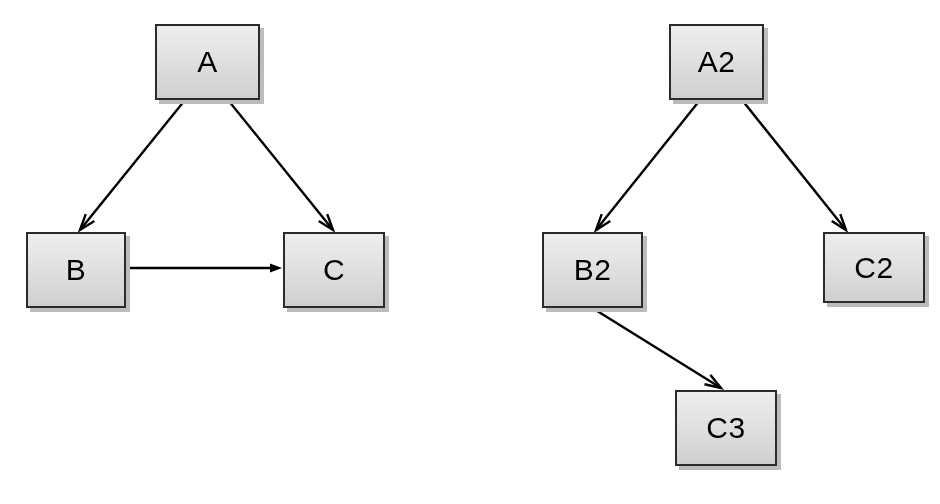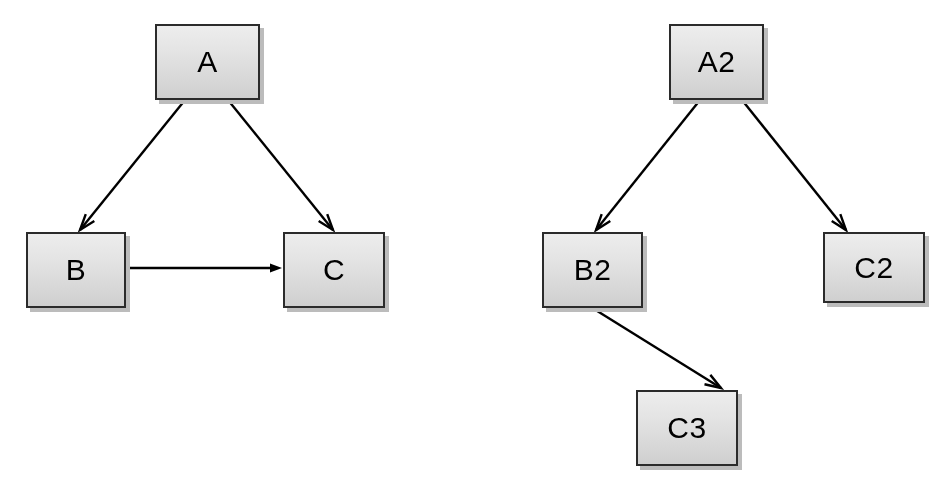--- a/index.html
+++ b/index.html
@@ -90,17 +90,17 @@
       </div>
       <div class="node" style="left: 669px; top: 24px; width: 95px; height: 76px;">
         <span class="node-label">A2</span>
       </div>
       <div class="node" style="left: 542px; top: 232px; width: 101px; height: 76px;">
         <span class="node-label">B2</span>
       </div>
       <div class="node" style="left: 799px; top: 232px; width: 102px; height: 71px; margin-left: 24px;">
         <span class="node-label">C2</span>
       </div>
-      <div class="node" style="left: 636px; top: 390px; width: 102px; height: 76px;">
+      <div class="node" style="left: 675px; top: 390px; width: 102px; height: 76px;">
         <span class="node-label">C3</span>
       </div>
     </div>
 </div>
 
 </body></html>

